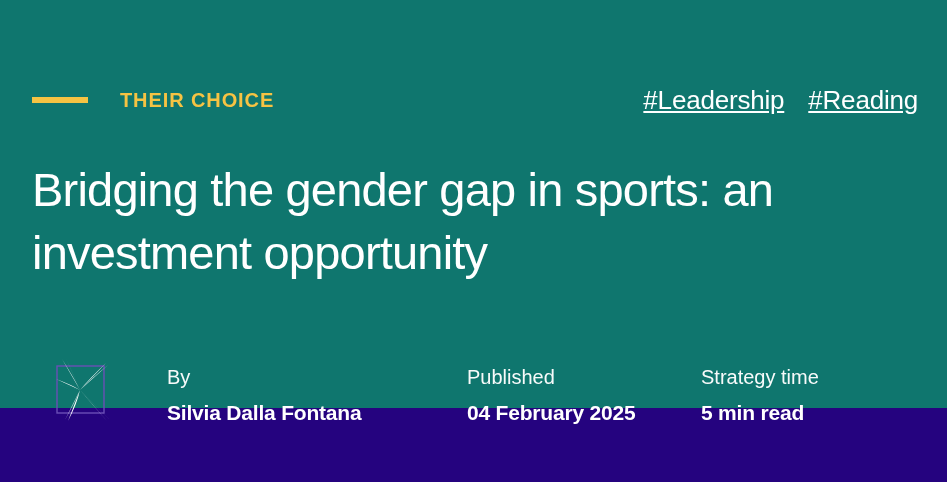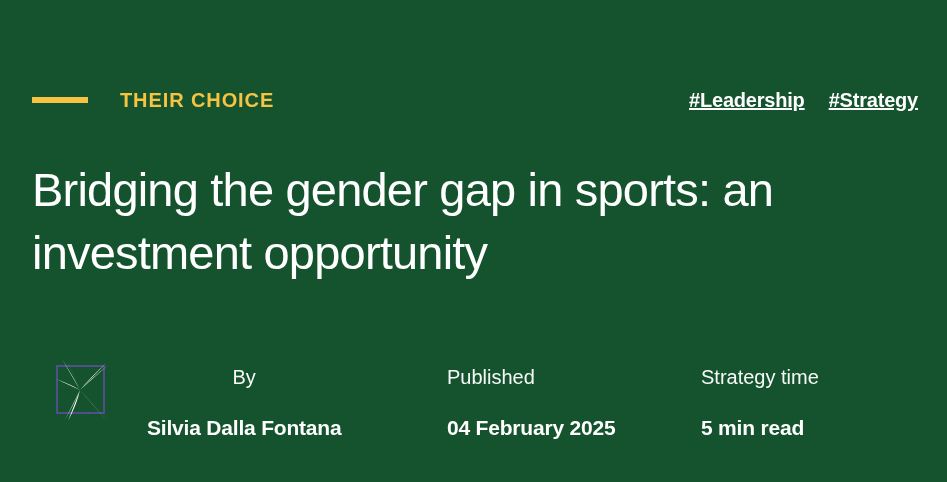--- a/index.html
+++ b/index.html
@@ -11,22 +11,22 @@
     width: 947px;
     height: 482px;
     overflow: hidden;
     background: #25037F;
     font-family: "Liberation Sans", sans-serif;
     -webkit-font-smoothing: antialiased;
   }
   .hero {
     position: relative;
     width: 947px;
-    height: 482px;
-    background: #14532d;
+    height: 408px;
+    background: #0f766e;
     box-sizing: border-box;
   }
 
   
   .eyebrow-row {
     position: absolute;
     left: 0;
     top: 78px;
     width: 947px;
     height: 44px;
@@ -55,22 +55,22 @@
     line-height: 1;
     white-space: nowrap;
   }
   .tags {
     display: flex;
     align-items: center;
     gap: 24px;
   }
   .tag {
     color: #FFFFFF;
-    font-size: 20px;
-    font-weight: bold;
+    font-size: 26px;
+    font-weight: normal;
     letter-spacing: -0.2px;
     line-height: 1;
     white-space: nowrap;
   }
 
   
   .title {
     position: absolute;
     left: 32px;
     top: 158px;
@@ -90,38 +90,38 @@
     top: 355px;
     width: 947px;
     height: 86px;
     box-sizing: border-box;
     padding-left: 56px;
   }
   .meta-block {
     position: absolute;
     top: 8px;
   }
-  .meta-block.author  { left: 147px; text-align: center; }
-  .meta-block.published { left: 447px; }
+  .meta-block.author  { left: 167px; }
+  .meta-block.published { left: 467px; }
   .meta-block.reading { left: 701px; }
 
   .meta-label {
     color: #FFFFFF;
     font-size: 20px;
     font-weight: normal;
     line-height: 28px;
     white-space: nowrap;
     opacity: 0.97;
   }
   .meta-value {
     color: #FFFFFF;
     font-size: 21px;
     font-weight: bold;
     line-height: 30px;
-    margin-top: 22px;
+    margin-top: 7px;
     white-space: nowrap;
     letter-spacing: -0.2px;
   }
 
   
   .avatar {
     position: absolute;
     left: 44px;
     top: 352px;
     width: 72px;
@@ -136,21 +136,21 @@
 
   <div class="eyebrow-row">
 
     <div class="eyebrow-left">
       <span class="eyebrow-rule"></span>
       <span class="eyebrow-label">THEIR CHOICE</span>
     </div>
 
     <div class="tags">
       <a class="tag" href="#">#Leadership</a>
-      <a class="tag" href="#">#Strategy</a>
+      <a class="tag" href="#">#Reading</a>
     </div>
 
   </div>
 
   <h1 class="title">Bridging the gender gap in sports: an investment opportunity</h1>
 
   <div class="avatar">
     <svg width="72" height="72" viewBox="0 0 72 72">
       <rect x="13" y="14" width="47" height="47" fill="none" stroke="#6A4FB6" stroke-width="1.4"></rect>
       <g fill="#FFFFFF">

